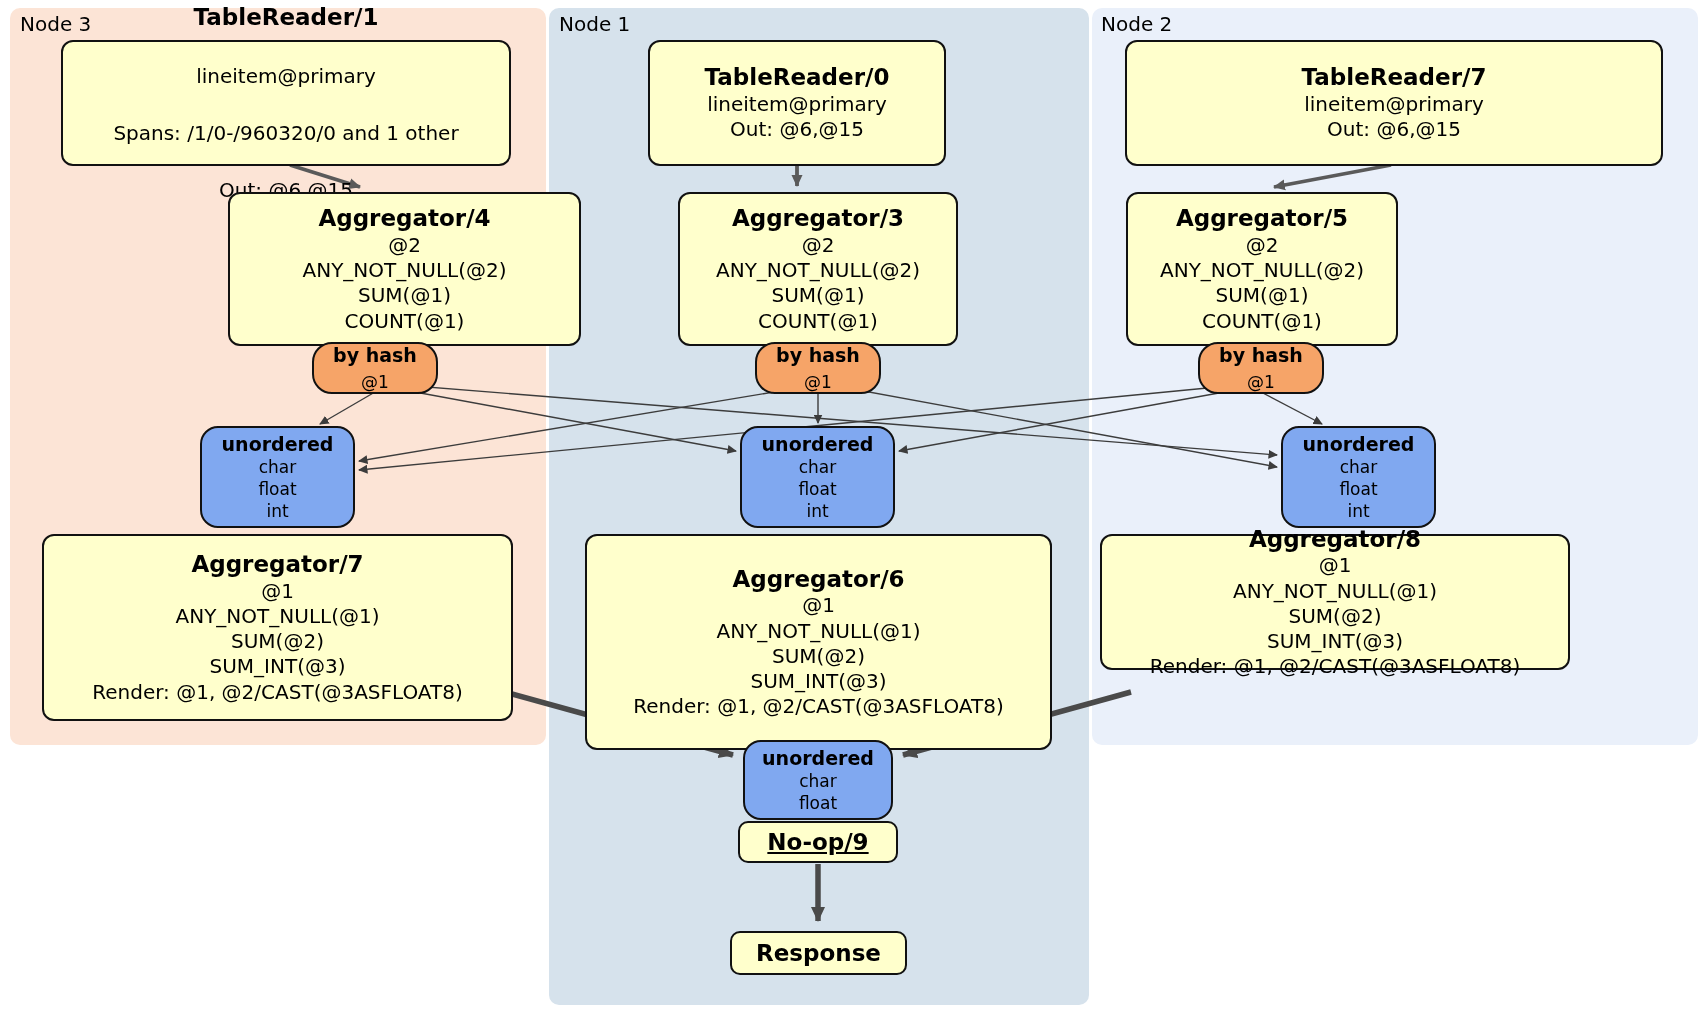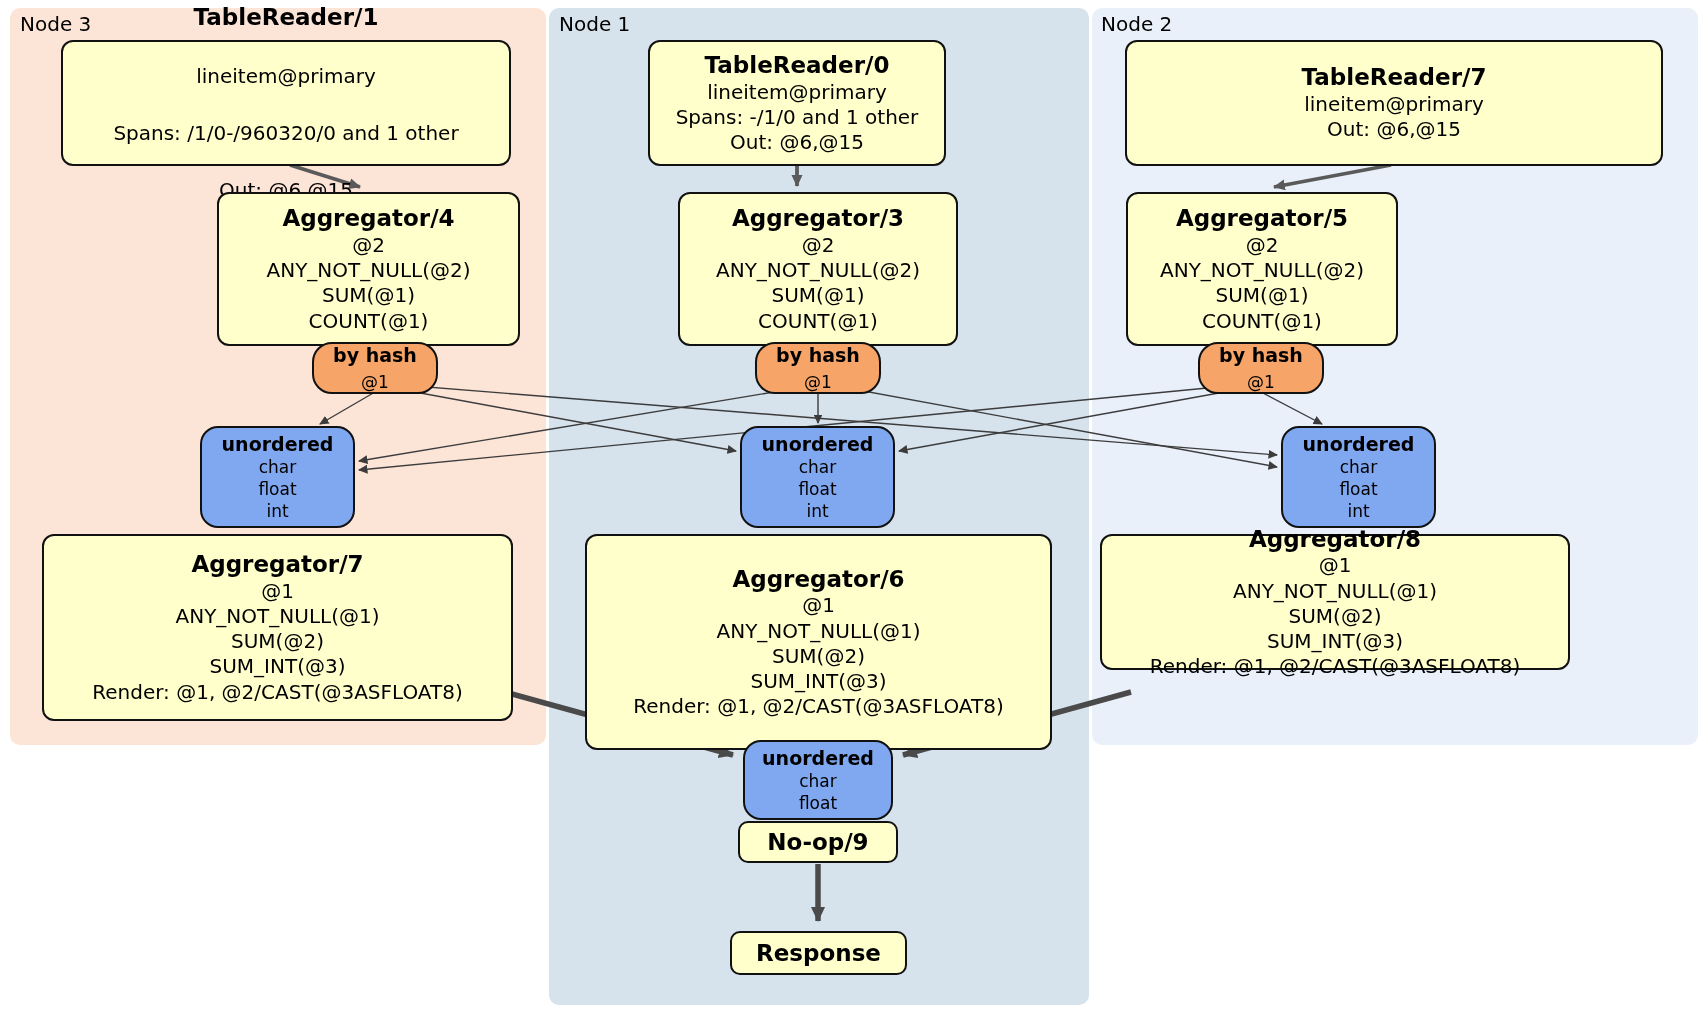--- a/index.html
+++ b/index.html
@@ -88,30 +88,29 @@
 
   <div class="pbox" style="left:61px;top:40px;width:450px;height:126px;gap:32px;">
     <div class="title">TableReader/1</div>
     <div>lineitem@primary</div>
     <div>Spans: /1/0-/960320/0 and 1 other</div>
     <div>Out: @6,@15</div>
   </div>
   <div class="pbox" style="left:648px;top:40px;width:298px;height:126px;">
     <div class="title">TableReader/0</div>
     <div>lineitem@primary</div>
-    <div>Spans: -/1/0 and 1 other</div>
     <div>Out: @6,@15</div>
   </div>
   <div class="pbox" style="left:1125px;top:40px;width:538px;height:126px;">
     <div class="title">TableReader/7</div>
     <div>lineitem@primary</div>
     <div>Out: @6,@15</div>
   </div>
 
-  <div class="pbox" style="left:217px;top:192px;width:303px;height:154px;">
+  <div class="pbox" style="left:228px;top:192px;width:353px;height:154px;">
     <div class="title">Aggregator/4</div>
     <div>@2</div>
     <div>ANY_NOT_NULL(@2)</div>
     <div>SUM(@1)</div>
     <div>COUNT(@1)</div>
   </div>
   <div class="pbox" style="left:678px;top:192px;width:280px;height:154px;">
     <div class="title">Aggregator/3</div>
     <div>@2</div>
     <div>ANY_NOT_NULL(@2)</div>
@@ -181,20 +180,20 @@
     <div>SUM(@2)</div>
     <div>SUM_INT(@3)</div>
     <div>Render: @1, @2/CAST(@3ASFLOAT8)</div>
   </div>
 
   <div class="sync" style="left:743px;top:740px;width:150px;height:80px;">
     <div class="title">unordered</div>
     <div>char</div>
     <div>float</div>
   </div>
-  <div class="pbox terminal" style="left:738px;top:821px;width:160px;height:42px;">
+  <div class="pbox terminal" style="left:738px;top:821px;width:160px;height:42px;text-decoration:underline;">
     <div class="title">No-op/9</div>
   </div>
   <div class="pbox terminal" style="left:730px;top:931px;width:177px;height:44px;">
     <div class="title">Response</div>
   </div>
 
 </div>
 
 </body></html>

